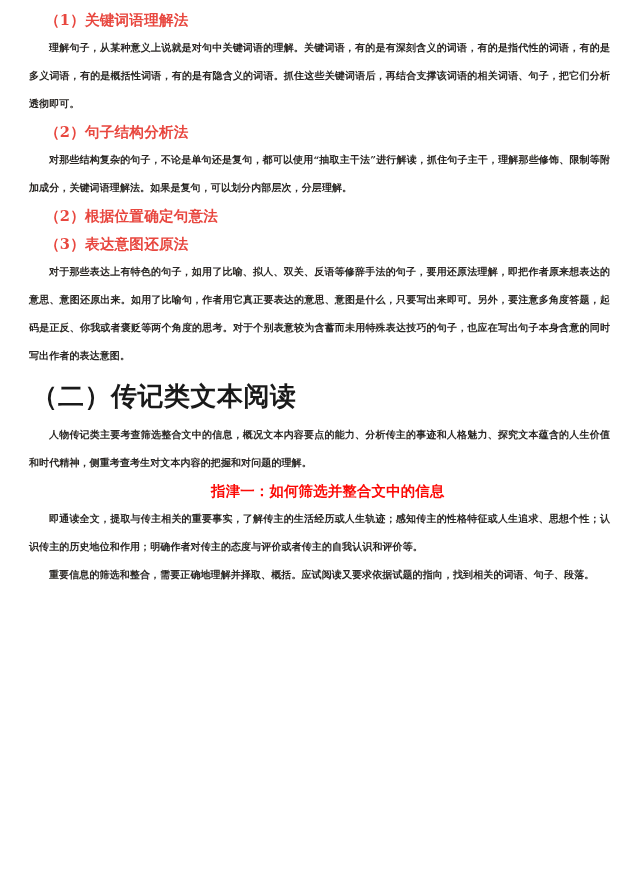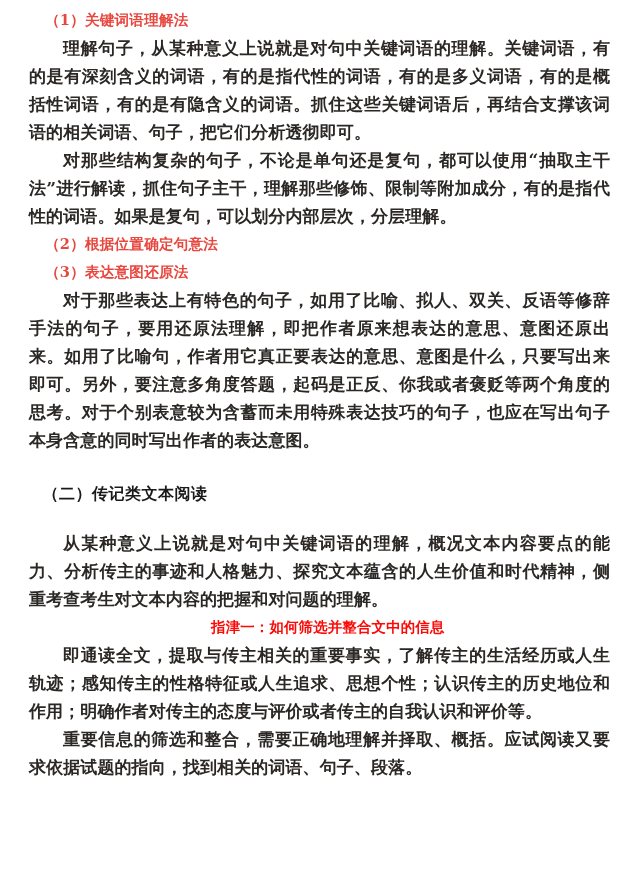--- a/index.html
+++ b/index.html
@@ -21,21 +21,21 @@
     width: 640px;
     height: 742px;
     box-sizing: border-box;
     padding: 6px 30px 0 29px;
     background: #ffffff;
   }
 
   
   .para {
     margin: 0;
-    font-size: 17px;
+    font-size: 10px;
     line-height: 28px;
     text-align: justify;
     text-justify: inter-ideograph;
     text-indent: 2em;
     letter-spacing: 0.1px;
     color: #2a2724;
     font-weight: 600;
   }
 
   .para.semi { font-weight: 700; color: #1e1c1a; }
@@ -46,30 +46,30 @@
     font-size: 14.6px;
     line-height: 28px;
     text-indent: 1.1em;
     font-weight: 700;
     color: #e8473f;
     letter-spacing: 0.2px;
   }
 
   
   .section-heading {
-    margin: 12px;
+    margin: 0;
     padding-top: 9px;
     padding-bottom: 4px;
-    font-size: 16px;
+    font-size: 26px;
     line-height: 38px;
     font-weight: 800;
     color: #1a1a1a;
     text-indent: 0.1em;
     letter-spacing: 0.5px;
-    font-family: Liberation Serif, serif;
+    font-family: Liberation Mono, monospace;
   }
 
   
   .guide-head {
     margin: 0;
     font-size: 14.4px;
     line-height: 28px;
     text-indent: 1.15em;
     font-weight: 800;
     color: #fb0a06;
@@ -79,28 +79,29 @@
   }
 </style>
 </head>
 <body>
 
 <div class="page">
 
   <p class="subhead">（1）关键词语理解法</p>
   <p class="para">理解句子，从某种意义上说就是对句中关键词语的理解。关键词语，有的是有深刻含义的词语，有的是指代性的词语，有的是多义词语，有的是概括性词语，有的是有隐含义的词语。抓住这些关键词语后，再结合支撑该词语的相关词语、句子，把它们分析透彻即可。</p>
 
-  <p class="para">对那些结构复杂的句子，不论是单句还是复句，都可以使用“抽取主干法”进行解读，抓住句子主干，理解那些修饰、限制等附加成分，有的是指代性的词语。如果是复句，可以划分内部层次，分层理解。</p>
+  <p class="subhead">（2）句子结构分析法</p>
+  <p class="para">对那些结构复杂的句子，不论是单句还是复句，都可以使用“抽取主干法”进行解读，抓住句子主干，理解那些修饰、限制等附加成分，关键词语理解法。如果是复句，可以划分内部层次，分层理解。</p>
 
   <p class="subhead">（2）根据位置确定句意法</p>
 
   <p class="subhead">（3）表达意图还原法</p>
   <p class="para">对于那些表达上有特色的句子，如用了比喻、拟人、双关、反语等修辞手法的句子，要用还原法理解，即把作者原来想表达的意思、意图还原出来。如用了比喻句，作者用它真正要表达的意思、意图是什么，只要写出来即可。另外，要注意多角度答题，起码是正反、你我或者褒贬等两个角度的思考。对于个别表意较为含蓄而未用特殊表达技巧的句子，也应在写出句子本身含意的同时写出作者的表达意图。</p>
 
   <h1 class="section-heading">（二）传记类文本阅读</h1>
 
-  <p class="para">从某种意义上说就是对句中关键词语的理解，概况文本内容要点的能力、分析传主的事迹和人格魅力、探究文本蕴含的人生价值和时代精神，侧重考查考生对文本内容的把握和对问题的理解。</p>
+  <p class="para">人物传记类主要考查筛选整合文中的信息，概况文本内容要点的能力、分析传主的事迹和人格魅力、探究文本蕴含的人生价值和时代精神，侧重考查考生对文本内容的把握和对问题的理解。</p>
 
   <p class="guide-head">指津一：如何筛选并整合文中的信息</p>
   <p class="para">即通读全文，提取与传主相关的重要事实，了解传主的生活经历或人生轨迹；感知传主的性格特征或人生追求、思想个性；认识传主的历史地位和作用；明确作者对传主的态度与评价或者传主的自我认识和评价等。</p>
   <p class="para">重要信息的筛选和整合，需要正确地理解并择取、概括。应试阅读又要求依据试题的指向，找到相关的词语、句子、段落。</p>
 
 </div>
 
 </body></html>

